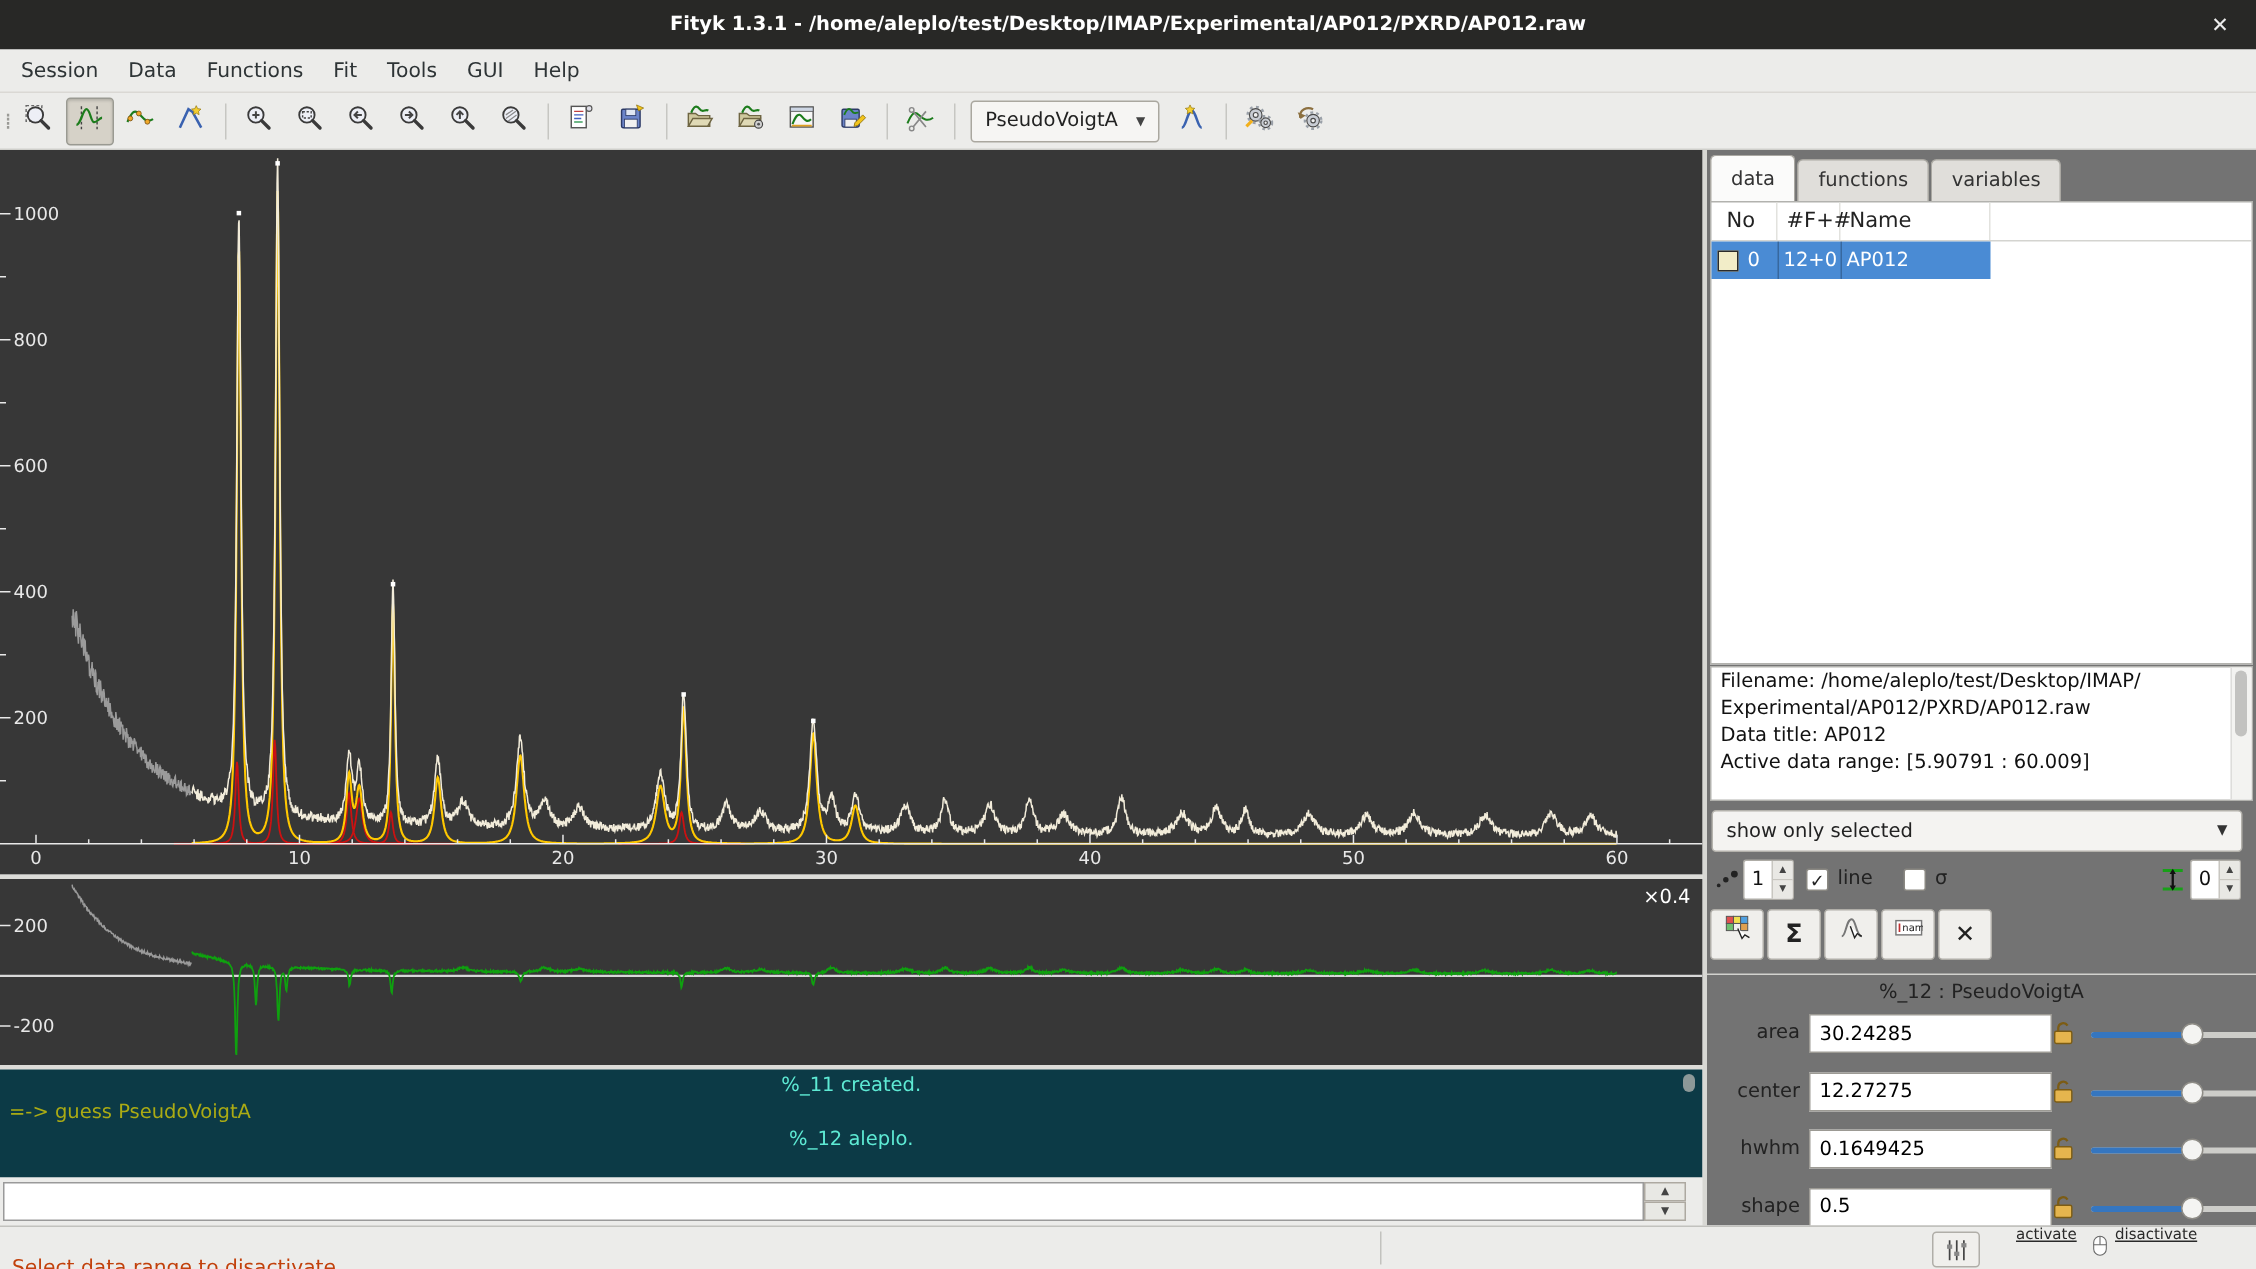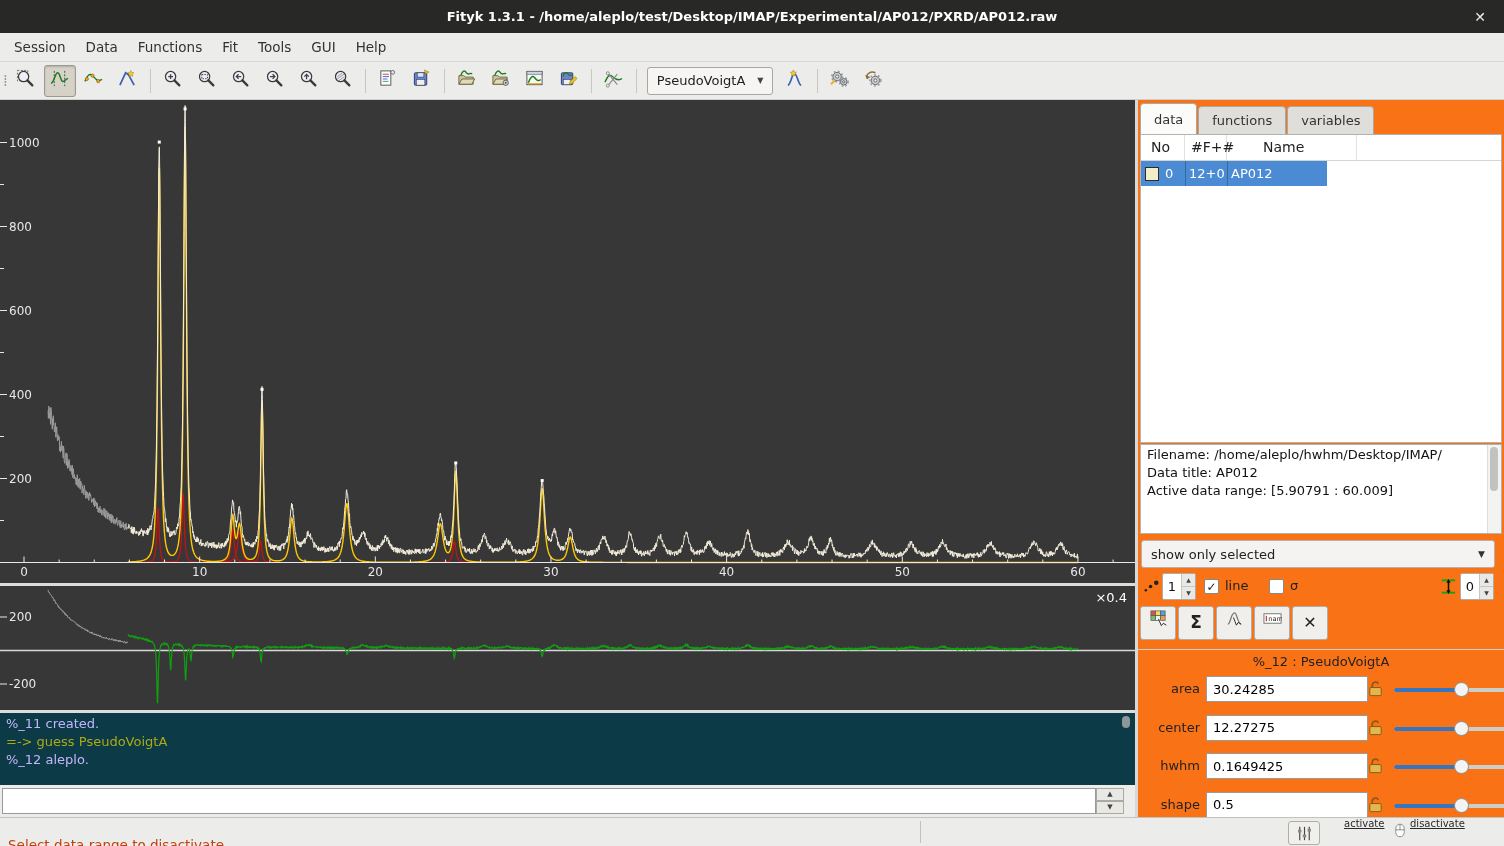--- a/index.html
+++ b/index.html
@@ -28,31 +28,31 @@
   .combo{display:flex;align-items:center;height:26px;background:#f6f5f3;border:1px solid #aaa79f;
     border-radius:3px;padding:0 7px 0 9px;margin:0 5px;min-width:108px;font-size:13px;color:#222;}
   .combo .arrow{margin-left:12px;font-size:8px;color:#444;}
   
   #main-plot{left:0;top:100px;width:1135px;height:483px;background:#373737;}
   #hsplit1{left:0;top:583px;width:1135px;height:3px;background:#dcdcd8;}
   #aux-plot{left:0;top:586px;width:1135px;height:124px;background:#373737;}
   #hsplit2{left:0;top:710px;width:1135px;height:3px;background:#dcdcd8;}
   #log{left:0;top:713px;width:1135px;height:72px;background:#0c3a46;overflow:hidden;padding-top:2px;box-sizing:border-box;}
   .log-line{padding:0 6px;font-size:13px;line-height:18px;white-space:pre;}
-  .log-output{color:#c4b5fd;}
+  .log-output{color:#5eead4;text-align:center;}
   .log-input{color:#abab14;}
   #log-thumb{left:1122px;top:716px;width:8px;height:12px;background:#8c9898;border-radius:4px;}
   #input-row{left:0;top:785px;width:1135px;height:32px;background:#ececea;}
   #cmd-input{position:absolute;left:2px;top:3px;width:1082px;height:24px;border:1px solid #9a9a9a;
     background:#fff;font-size:13px;padding:0 5px;font-family:inherit;}
   .cmd-spin{position:absolute;left:1096px;width:28px;height:13px;background:#e8e8e4;border:1px solid #ada9a1;
     box-sizing:border-box;text-align:center;font-size:7px;color:#444;line-height:11px;}
   #vsplit{left:1135px;top:100px;width:3px;height:717px;background:#d8d8d4;}
   
-  #sidebar{left:1138px;top:100px;width:366px;height:717px;background:#f97316;}
+  #sidebar{left:1138px;top:100px;width:366px;height:717px;background:#737373;}
   #tabs{position:absolute;left:2px;top:3px;height:32px;}
   .tab{display:inline-block;height:28px;line-height:28px;padding:0 13px;font-size:13px;
     border:1px solid #aaa8a2;border-bottom:none;border-radius:4px 4px 0 0;background:#e0deda;
     color:#333;margin-right:1px;vertical-align:bottom;}
   .tab.active{background:#fbfbfa;height:31px;line-height:31px;}
   #data-table{position:absolute;left:2px;top:34px;width:362px;height:309px;background:#fff;
     border:1px solid #b2b2ae;box-sizing:border-box;}
   #table-header{height:25px;border-bottom:1px solid #d4d4d0;display:flex;}
   .th{font-size:14px;color:#222;line-height:25px;border-right:1px solid #e2e2de;box-sizing:border-box;}
   #table-row{height:25px;position:relative;}
@@ -396,35 +396,36 @@
 
   <div id="vsplit" class="abs"></div>
 
   <div id="sidebar" class="abs">
     <div id="tabs"><div class="tab active">data</div><div class="tab">functions</div><div class="tab">variables</div></div>
 
     <div id="data-table">
       <div id="table-header">
           <div class="th" style="width: 44px; padding-left: 10px;">No</div>
           <div class="th" style="width: 42px; padding-left: 6px;">#F+#</div>
-          <div class="th" style="width: 100px; padding-left: 6px; margin-left: 30px;">Name</div>
+          <div class="th" style="width: 100px; padding-left: 6px;">Name</div>
         </div>
       <div id="table-row">
         <div class="row-sel"></div>
         <div id="row-checkbox"></div>
         <div class="row-cell" style="left:24px;">0</div>
         <div class="row-cell" style="left:48px;">12+0</div>
         <div class="row-cell" style="left:90px;">AP012</div>
         <div class="row-div" style="left:44px;"></div>
         <div class="row-div" style="left:86px;"></div>
       </div>
     </div>
 
     <div id="info-box">
-        <div class="info-line">Filename: /home/aleplo/hwhm/Desktop/IMAP/</div>
+        <div class="info-line">Filename: /home/aleplo/test/Desktop/IMAP/</div>
+        <div class="info-line">Experimental/AP012/PXRD/AP012.raw</div>
         <div class="info-line">Data title: AP012</div>
         <div class="info-line">Active data range: [5.90791 : 60.009]</div>
       </div>
     <div id="info-scroll">
         <div id="info-thumb"></div>
       </div>
 
     <div id="filter-dd">
       <span>show only selected</span>
       <span class="arrow">▼</span>

